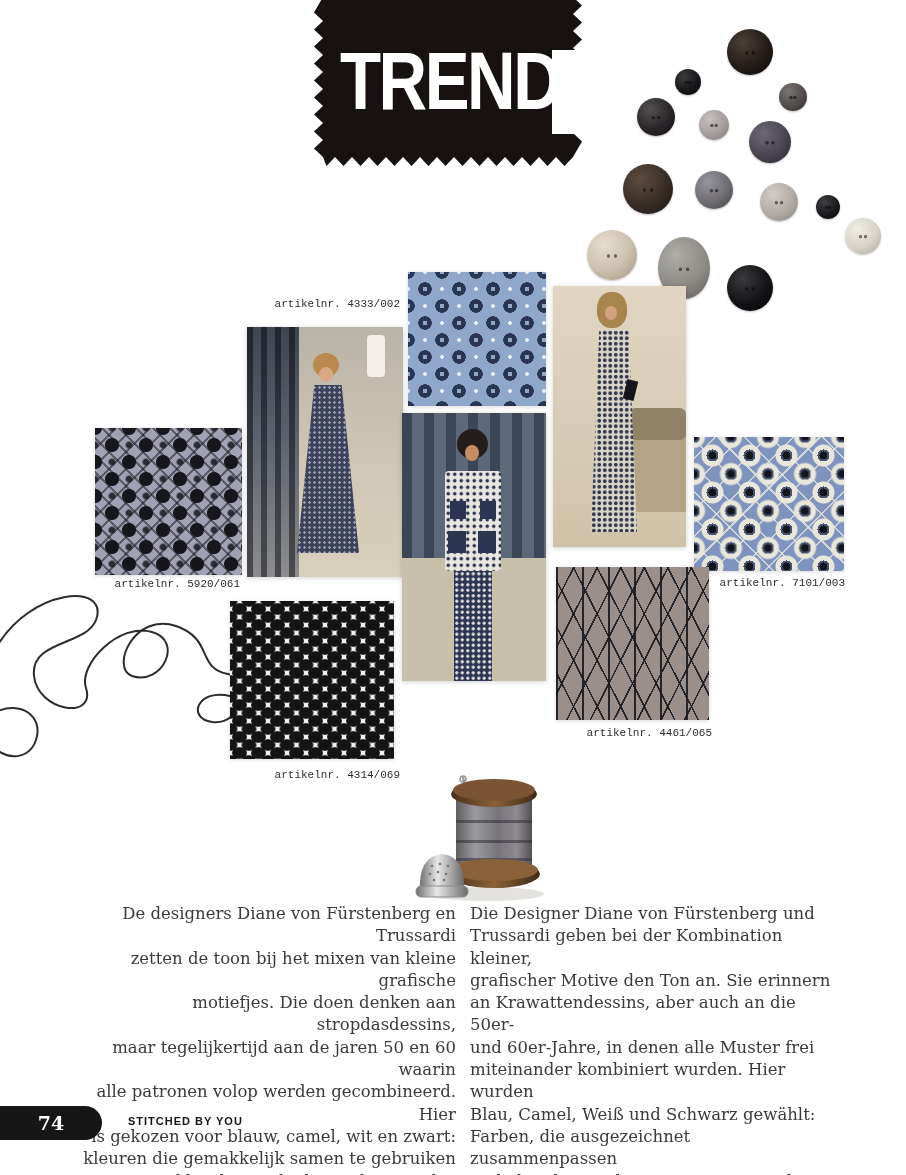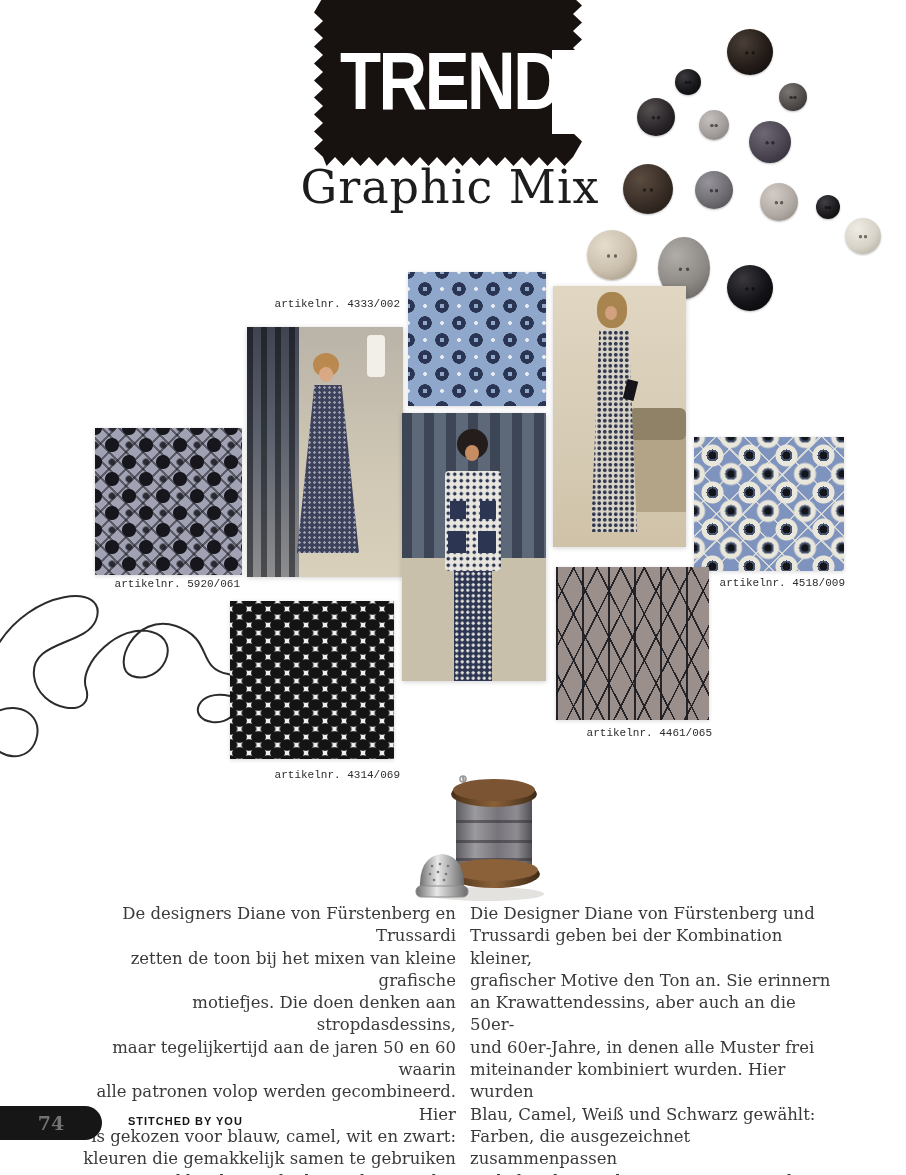--- a/index.html
+++ b/index.html
@@ -67,21 +67,21 @@
   .btnimg{position:absolute;border-radius:50%;box-shadow:0 1px 2px rgba(0,0,0,.25);}
 
   
   .coltext{position:absolute;top:903px;font-family:"DejaVu Serif",serif;font-size:16.5px;
            line-height:22.3px;color:#3a3a3c;white-space:pre-line;}
   .col-nl{left:56px;width:400px;text-align:right;}
   .col-de{left:470px;width:372px;text-align:left;}
 
   
   .badge{position:absolute;left:0;top:1106px;width:102px;height:34px;background:#161616;
-         border-radius:0 17px 17px 0;color:#737373;display:flex;align-items:center;justify-content:center;
+         border-radius:0 17px 17px 0;color:#ffffff;display:flex;align-items:center;justify-content:center;
          font-family:"DejaVu Serif",serif;font-weight:bold;font-size:19px;}
   .magname{position:absolute;left:128px;top:1115px;font-family:"Liberation Sans",sans-serif;
            font-size:11px;font-weight:bold;letter-spacing:1px;color:#141414;}
 </style>
 </head>
 <body>
 
 <div class="page">
 
   <svg class="abs" style="left:0;top:0;width:260px;height:780px" viewBox="0 0 260 780">
@@ -91,21 +91,20 @@
              C 214 639, 196 668, 228 674 C 250 678, 244 726, 212 722
              C 186 718, 198 688, 230 696 M -4 712 C 20 700, 44 716, 36 740
              C 28 764, -2 758, -6 744" fill="none" stroke="#2b2b2b" stroke-width="2" stroke-linecap="round"></path>
   </svg>
 
   <svg id="fabric-zigzag" class="fabric-wrap" viewBox="0 0 268 178">
     <polygon id="fabric-poly" points="9,9 17.5,0 26,9 34.5,0 43,9 51.5,0 60,9 68.5,0 77,9 85.5,0 94,9 102.5,0 111,9 119.5,0 128,9 136.5,0 145,9 153.5,0 162,9 170.5,0 179,9 187.5,0 196,9 204.5,0 213,9 221.5,0 230,9 238.5,0 247,9 255.5,0 259,9 259,9 268,17.5 259,26 268,34.5 259,43 268,51.5 259,60 268,68.5 259,77 268,85.5 259,94 268,102.5 259,111 268,119.5 259,128 268,136.5 259,145 268,153.5 259,169 259,169 250.5,178 242,169 233.5,178 225,169 216.5,178 208,169 199.5,178 191,169 182.5,178 174,169 165.5,178 157,169 148.5,178 140,169 131.5,178 123,169 114.5,178 106,169 97.5,178 89,169 80.5,178 72,169 63.5,178 55,169 46.5,178 38,169 29.5,178 21,169 12.5,178 9,169 9,169 0,160.5 9,152 0,143.5 9,135 0,126.5 9,118 0,109.5 9,101 0,92.5 9,84 0,75.5 9,67 0,58.5 9,50 0,41.5 9,33 0,24.5" fill="#17120f"></polygon>
   </svg>
   <div class="trend-notch"></div>
   <div class="trend-word">TREND</div>
-  <div class="subtitle">Graphic Mix</div>
 
   <div id="buttons-layer" class="abs" style="left:0;top:0;">
       <div class="btnimg" style="left: 727px; top: 29px; width: 46px; height: 46px; background: radial-gradient(circle at 43% 52%, rgba(0, 0, 0, 0.5) 0px, rgba(0, 0, 0, 0.5) 1.4px, rgba(0, 0, 0, 0) 2px), radial-gradient(circle at 57% 52%, rgba(0, 0, 0, 0.5) 0px, rgba(0, 0, 0, 0.5) 1.4px, rgba(0, 0, 0, 0) 2px), radial-gradient(circle at 35% 30%, rgb(74, 63, 56), rgb(36, 28, 24) 55%, rgb(12, 9, 8) 98%);"></div>
       <div class="btnimg" style="left: 675px; top: 69px; width: 26px; height: 26px; background: radial-gradient(circle at 43% 52%, rgba(0, 0, 0, 0.5) 0px, rgba(0, 0, 0, 0.5) 1.4px, rgba(0, 0, 0, 0) 2px), radial-gradient(circle at 57% 52%, rgba(0, 0, 0, 0.5) 0px, rgba(0, 0, 0, 0.5) 1.4px, rgba(0, 0, 0, 0) 2px), radial-gradient(circle at 35% 30%, rgb(61, 58, 64), rgb(23, 22, 26) 55%, rgb(5, 5, 7) 98%);"></div>
       <div class="btnimg" style="left: 779px; top: 83px; width: 28px; height: 28px; background: radial-gradient(circle at 43% 52%, rgba(0, 0, 0, 0.5) 0px, rgba(0, 0, 0, 0.5) 1.4px, rgba(0, 0, 0, 0) 2px), radial-gradient(circle at 57% 52%, rgba(0, 0, 0, 0.5) 0px, rgba(0, 0, 0, 0.5) 1.4px, rgba(0, 0, 0, 0) 2px), radial-gradient(circle at 35% 30%, rgb(122, 118, 114), rgb(81, 76, 74) 55%, rgb(44, 42, 41) 98%);"></div>
       <div class="btnimg" style="left: 637px; top: 98px; width: 38px; height: 38px; background: radial-gradient(circle at 43% 52%, rgba(0, 0, 0, 0.5) 0px, rgba(0, 0, 0, 0.5) 1.4px, rgba(0, 0, 0, 0) 2px), radial-gradient(circle at 57% 52%, rgba(0, 0, 0, 0.5) 0px, rgba(0, 0, 0, 0.5) 1.4px, rgba(0, 0, 0, 0) 2px), radial-gradient(circle at 35% 30%, rgb(85, 80, 79), rgb(42, 37, 41) 55%, rgb(16, 14, 16) 98%);"></div>
       <div class="btnimg" style="left: 699px; top: 110px; width: 30px; height: 30px; background: radial-gradient(circle at 43% 52%, rgba(0, 0, 0, 0.5) 0px, rgba(0, 0, 0, 0.5) 1.4px, rgba(0, 0, 0, 0) 2px), radial-gradient(circle at 57% 52%, rgba(0, 0, 0, 0.5) 0px, rgba(0, 0, 0, 0.5) 1.4px, rgba(0, 0, 0, 0) 2px), radial-gradient(circle at 35% 30%, rgb(196, 191, 189), rgb(163, 157, 155) 55%, rgb(125, 120, 118) 98%);"></div>
       <div class="btnimg" style="left: 749px; top: 121px; width: 42px; height: 42px; background: radial-gradient(circle at 43% 52%, rgba(0, 0, 0, 0.5) 0px, rgba(0, 0, 0, 0.5) 1.4px, rgba(0, 0, 0, 0) 2px), radial-gradient(circle at 57% 52%, rgba(0, 0, 0, 0.5) 0px, rgba(0, 0, 0, 0.5) 1.4px, rgba(0, 0, 0, 0) 2px), radial-gradient(circle at 35% 30%, rgb(110, 104, 116), rgb(74, 69, 80) 55%, rgb(41, 37, 48) 98%);"></div>
       <div class="btnimg" style="left: 623px; top: 164px; width: 50px; height: 50px; background: radial-gradient(circle at 43% 52%, rgba(0, 0, 0, 0.5) 0px, rgba(0, 0, 0, 0.5) 1.4px, rgba(0, 0, 0, 0) 2px), radial-gradient(circle at 57% 52%, rgba(0, 0, 0, 0.5) 0px, rgba(0, 0, 0, 0.5) 1.4px, rgba(0, 0, 0, 0) 2px), radial-gradient(circle at 35% 30%, rgb(92, 76, 64), rgb(56, 45, 38) 55%, rgb(27, 21, 18) 98%);"></div>
       <div class="btnimg" style="left: 695px; top: 171px; width: 38px; height: 38px; background: radial-gradient(circle at 43% 52%, rgba(0, 0, 0, 0.5) 0px, rgba(0, 0, 0, 0.5) 1.4px, rgba(0, 0, 0, 0) 2px), radial-gradient(circle at 57% 52%, rgba(0, 0, 0, 0.5) 0px, rgba(0, 0, 0, 0.5) 1.4px, rgba(0, 0, 0, 0) 2px), radial-gradient(circle at 35% 30%, rgb(150, 148, 155), rgb(111, 109, 114) 55%, rgb(71, 70, 75) 98%);"></div>
@@ -118,21 +117,21 @@
     </div>
 
   <div class="swatch sw-blue" style="left:408px;top:272px;width:138px;height:134px;"></div>
   <div class="swatch sw-geo" style="left:95px;top:428px;width:147px;height:147px;"></div>
   <div class="swatch sw-kal" style="left:694px;top:437px;width:150px;height:134px;"></div>
   <div class="swatch sw-honey" style="left:230px;top:601px;width:164px;height:158px;"></div>
   <div class="swatch sw-cube" style="left:556px;top:567px;width:153px;height:153px;"></div>
 
   <div class="artlabel" style="right:506px;top:298px;">artikelnr. 4333/002</div>
   <div class="artlabel" style="right:666px;top:578px;">artikelnr. 5920/061</div>
-  <div class="artlabel" style="right:61px;top:577px;">artikelnr. 4518/009</div>
+  <div class="artlabel" style="right:61px;top:577px;">artikelnr. 7101/003</div>
   <div class="artlabel" style="right:194px;top:727px;">artikelnr. 4461/065</div>
   <div class="artlabel" style="right:506px;top:769px;margin-left:12px;">artikelnr. 4314/069</div>
 
   <div class="photo" style="left:247px;top:327px;width:156px;height:250px;background:linear-gradient(180deg,#b9b3a8,#cfc7b4 55%,#d9d0bb);">
     <div class="abs" style="left:0;top:0;width:52px;height:100%;
          background:linear-gradient(180deg,#3e4450,#5d636e 45%,#8d8d8f),repeating-linear-gradient(90deg,rgba(18,20,28,.5) 0 6px,rgba(0,0,0,0) 6px 14px);background-blend-mode:multiply;"></div>
     <div class="abs" style="left:120px;top:8px;width:18px;height:42px;background:#f1efe8;border-radius:4px;"></div>
     <div class="abs" style="left:66px;top:26px;width:26px;height:24px;background:#b9894f;border-radius:50%;"></div>
     <div class="abs" style="left:72px;top:40px;width:14px;height:15px;background:#d9a986;border-radius:50%;"></div>
     <div class="abs speckle" style="left:50px;top:58px;width:62px;height:168px;clip-path:polygon(28% 0,72% 0,100% 100%,0 100%);"></div>

